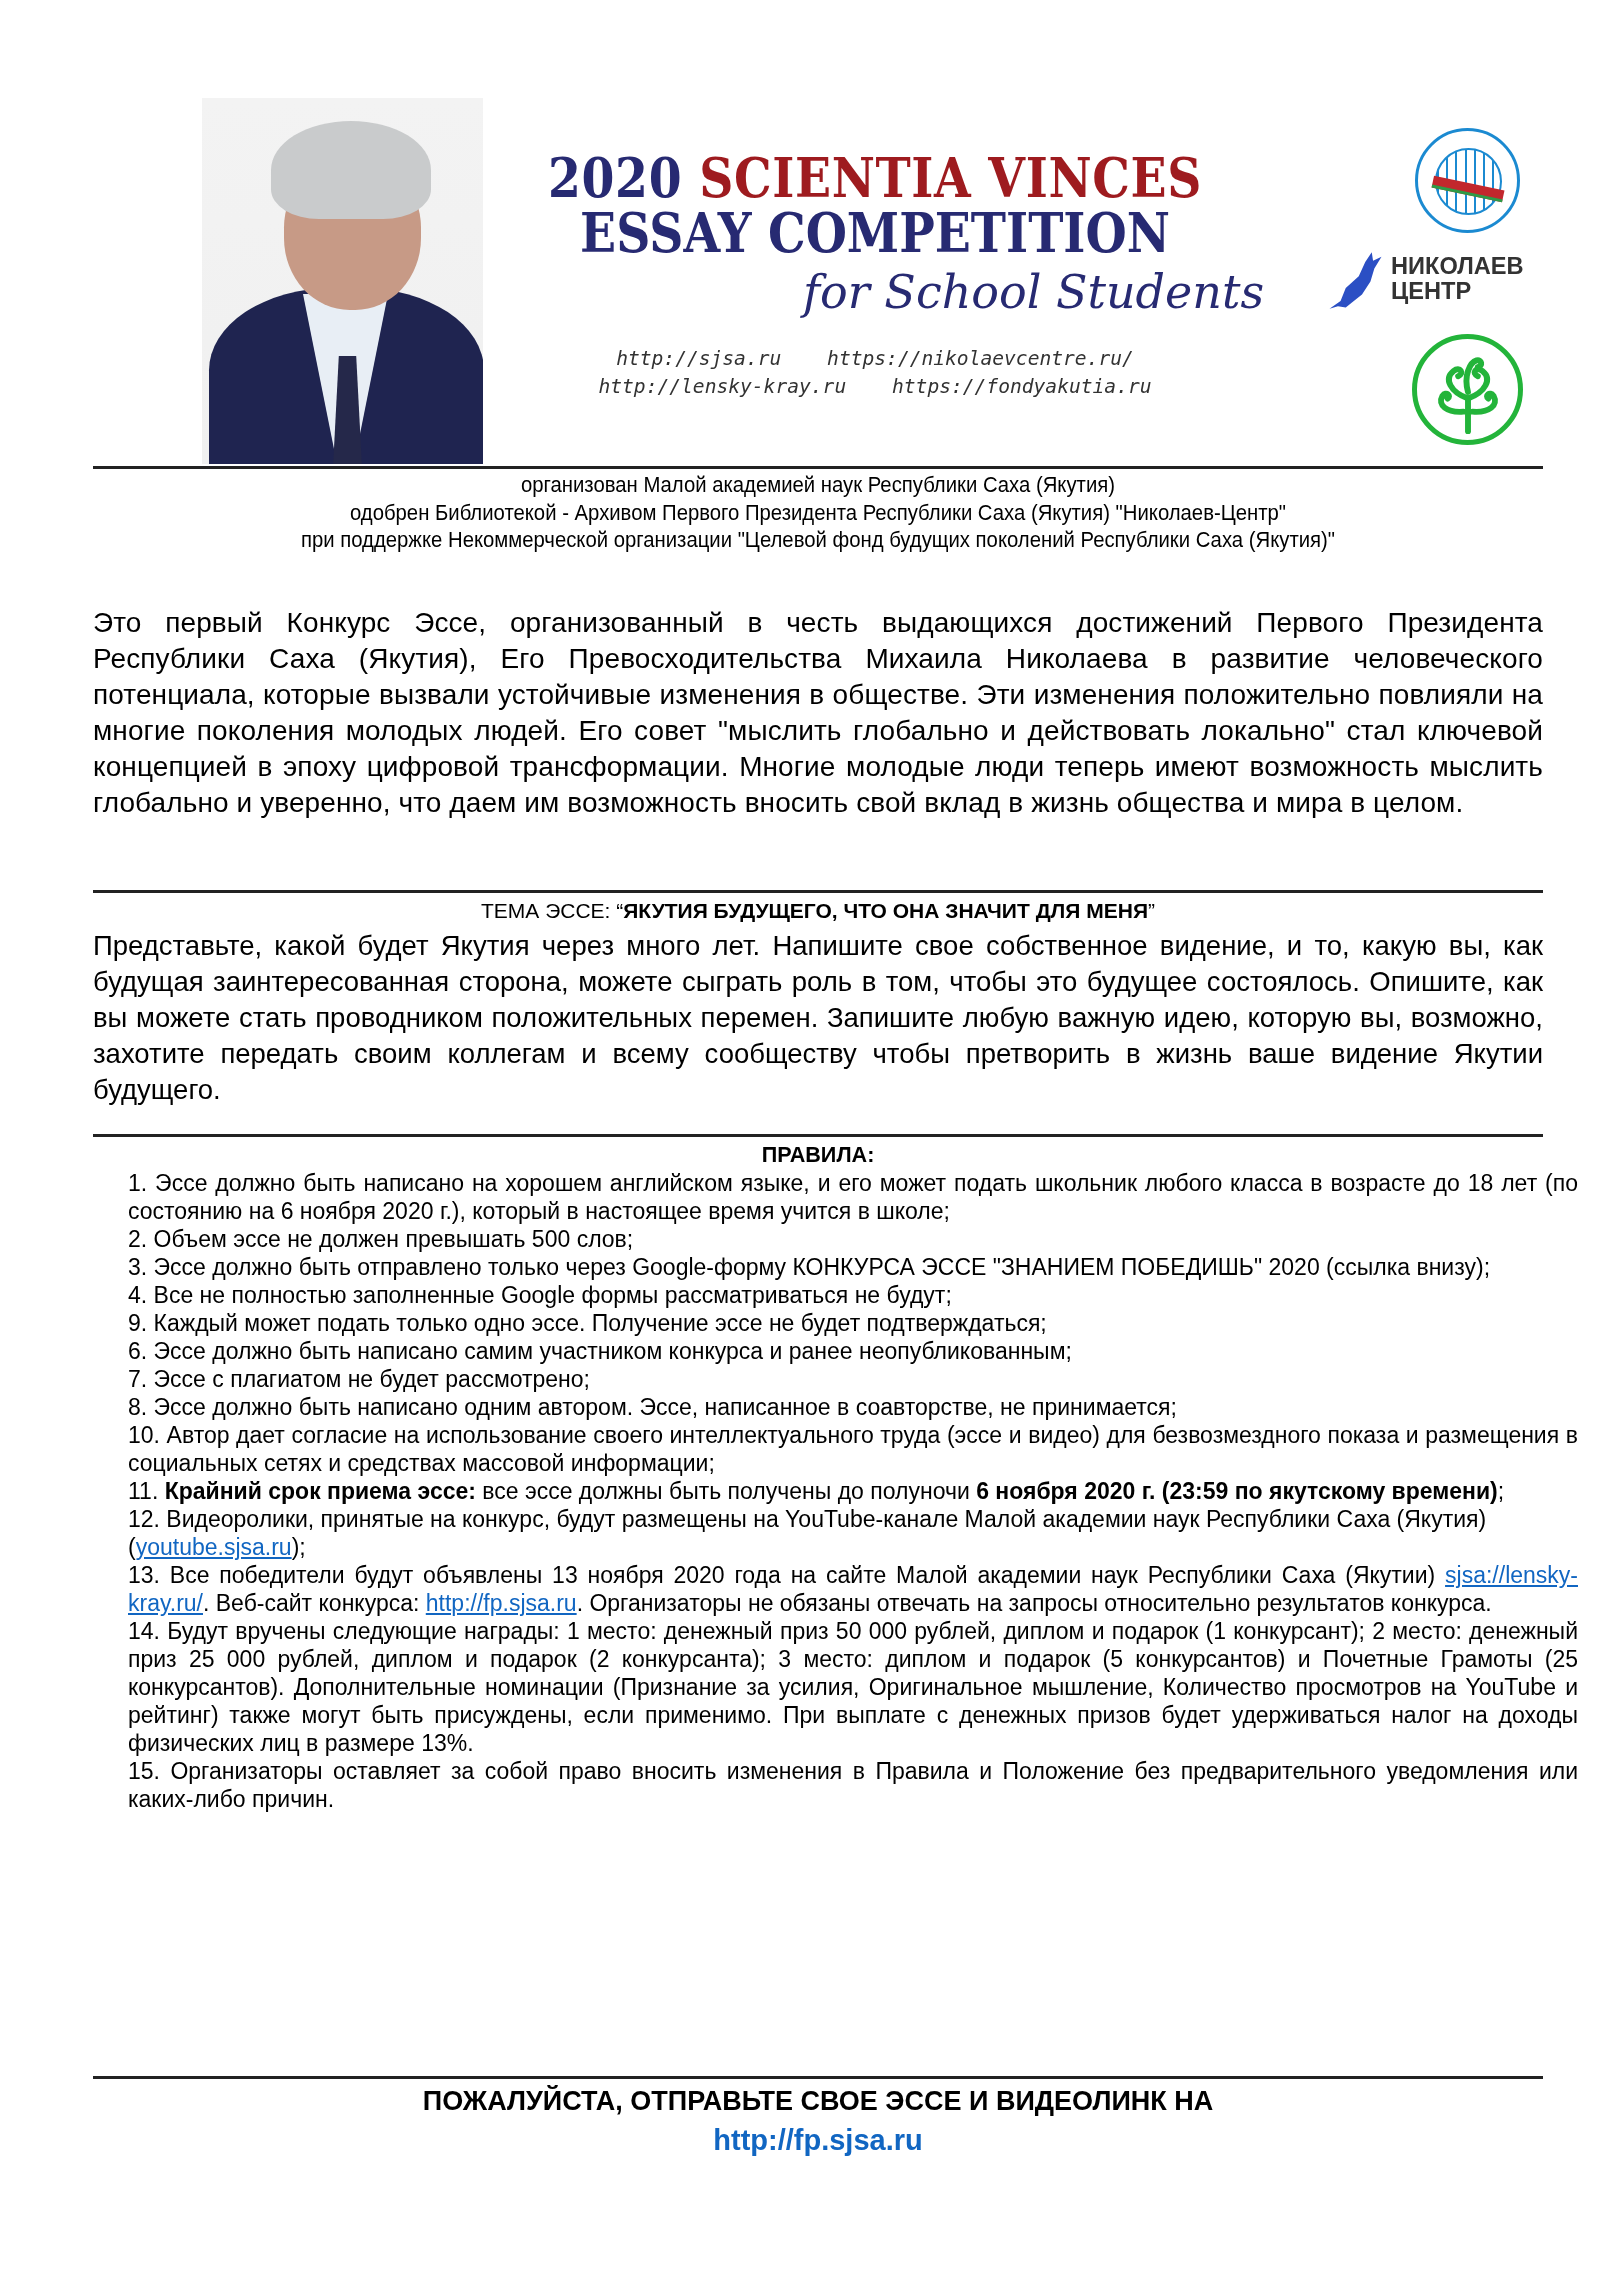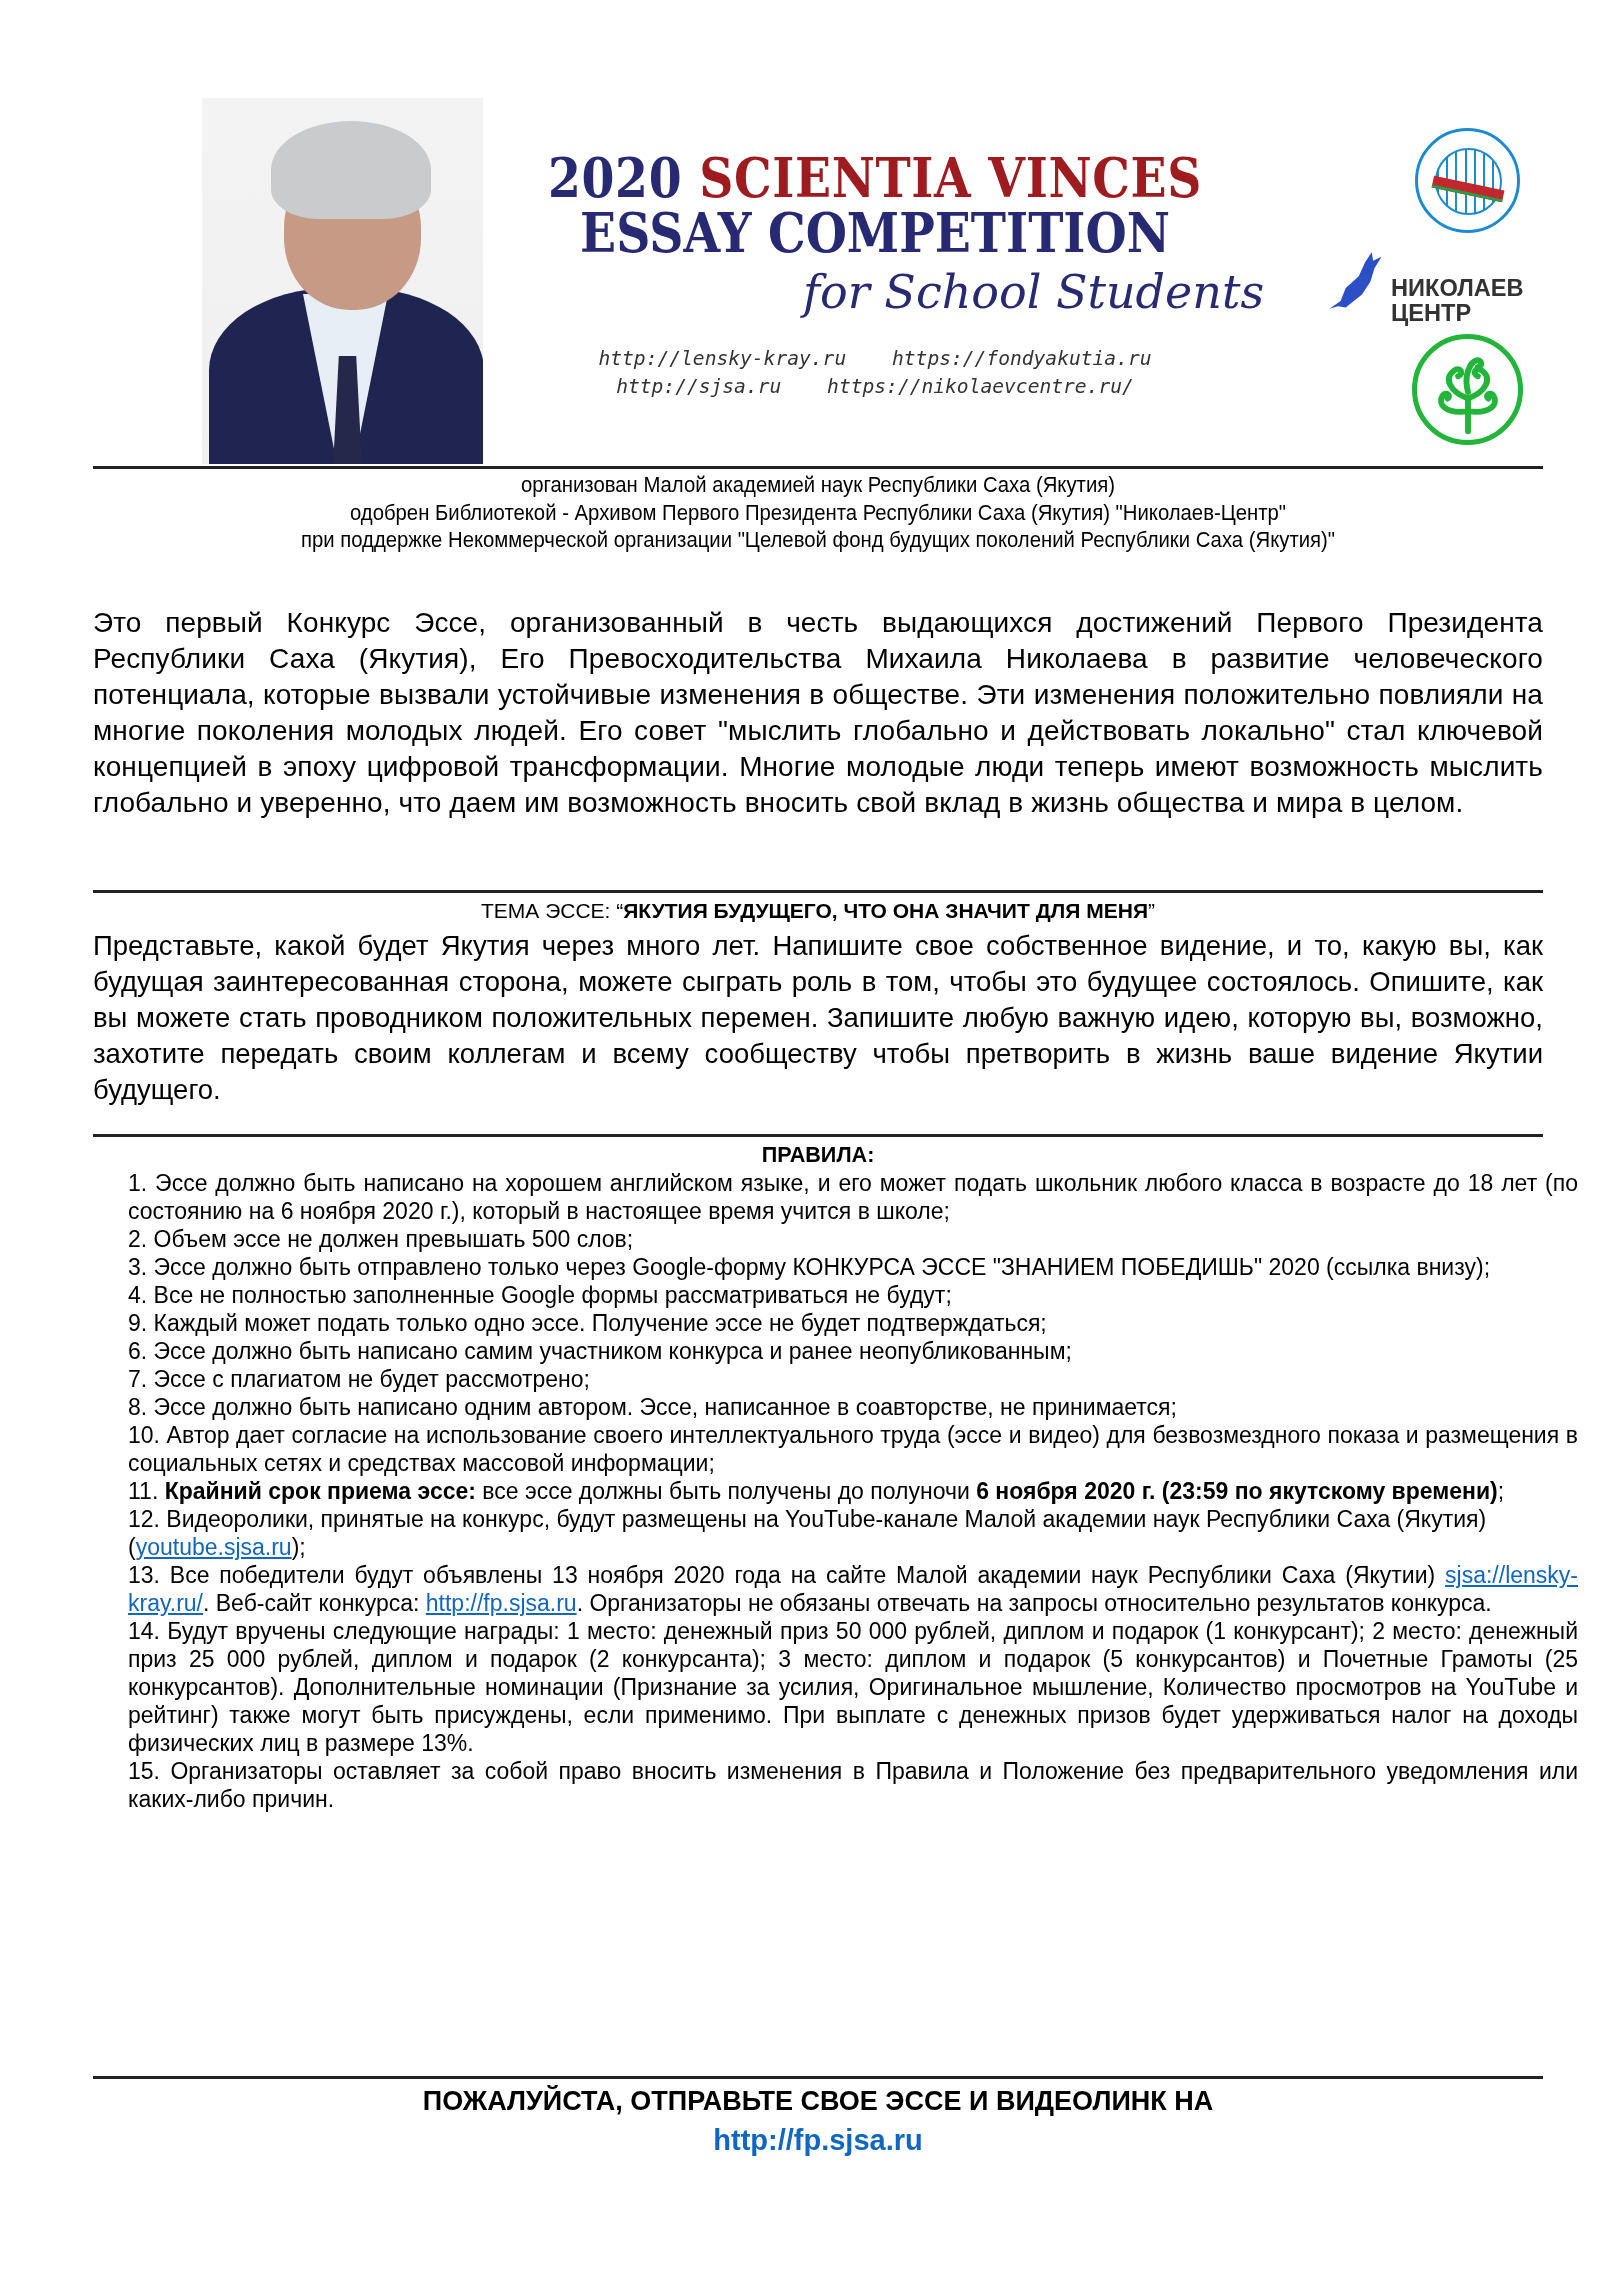--- a/index.html
+++ b/index.html
@@ -38,21 +38,21 @@
 
   .logos { position: absolute; left: 1138px; top: 118px; width: 288px; height: 340px; }
   .logo-academy { position: absolute; left: 184px; top: 9.8px; width: 105px; height: 105px; border-radius: 50%;
                   border: 3.9px solid #1b8ad1; box-sizing: border-box; background: #fff; }
   .logo-academy .globe { position: absolute; left: 17px; top: 17px; width: 63px; height: 63px; border-radius: 50%;
                          background: repeating-linear-gradient(90deg,#1b8ad1 0 2px,#ffffff 2px 9.2px); border: 2px solid #1b8ad1; }
   .logo-academy .band { position: absolute; left: 14.4px; top: 52px; width: 72px; height: 9.2px; background: #c2272d;
                         transform: rotate(12deg); border-bottom: 3.9px solid #2e9b47; }
   .logo-nikolaev { position: absolute; left: 95px; top: 131px; width: 196px; height: 72px; }
   .logo-nikolaev .eagle { position: absolute; left: 0; top: 0; width: 59px; height: 65px; }
-  .logo-nikolaev .text { position: absolute; left: 65px; top: 27px; font-size: 23.6px; font-weight: bold;
+  .logo-nikolaev .text { position: absolute; left: 65px; top: 5px; font-size: 23.6px; font-weight: bold;
                          line-height: 25px; color: #333; }
   .logo-fond { position: absolute; left: 181px; top: 216px; width: 111px; height: 111px; border-radius: 50%;
                border: 5.2px solid #23b43a; box-sizing: border-box; background: #fff; }
   .logo-fond svg { position: absolute; left: 6.5px; top: 6.5px; }
 
   .rule { position: absolute; left: 0; width: 1450px; height: 2.6px; background: #222; }
 
   .org { position: absolute; left: 0; top: 471px; width: 1450px; text-align: center;
          font-size: 21.6px; line-height: 27.5px; transform: scaleX(0.94); }
 
@@ -94,26 +94,26 @@
 
     <div class="banner">
       <div class="line1">
         <span class="year">2020</span>
         <span class="sv">SCIENTIA VINCES</span>
       </div>
       <div class="line2">ESSAY COMPETITION</div>
       <div class="line3">for School Students</div>
       <div class="urls">
         <div>
+          <span>http://sjsa.ru</span>
+          <span>https://nikolaevcentre.ru/</span>
+        </div>
+        <div>
           <span>http://lensky-kray.ru</span>
           <span>https://fondyakutia.ru</span>
-        </div>
-        <div>
-          <span>http://sjsa.ru</span>
-          <span>https://nikolaevcentre.ru/</span>
         </div>
       </div>
     </div>
 
     <div class="logos">
       <div class="logo-academy" title="МАЛАЯ АКАДЕМИЯ НАУК · РЕСПУБЛИКА САХА (ЯКУТИЯ)">
         <div class="globe"></div>
         <div class="band"></div>
       </div>
       <div class="logo-nikolaev">

